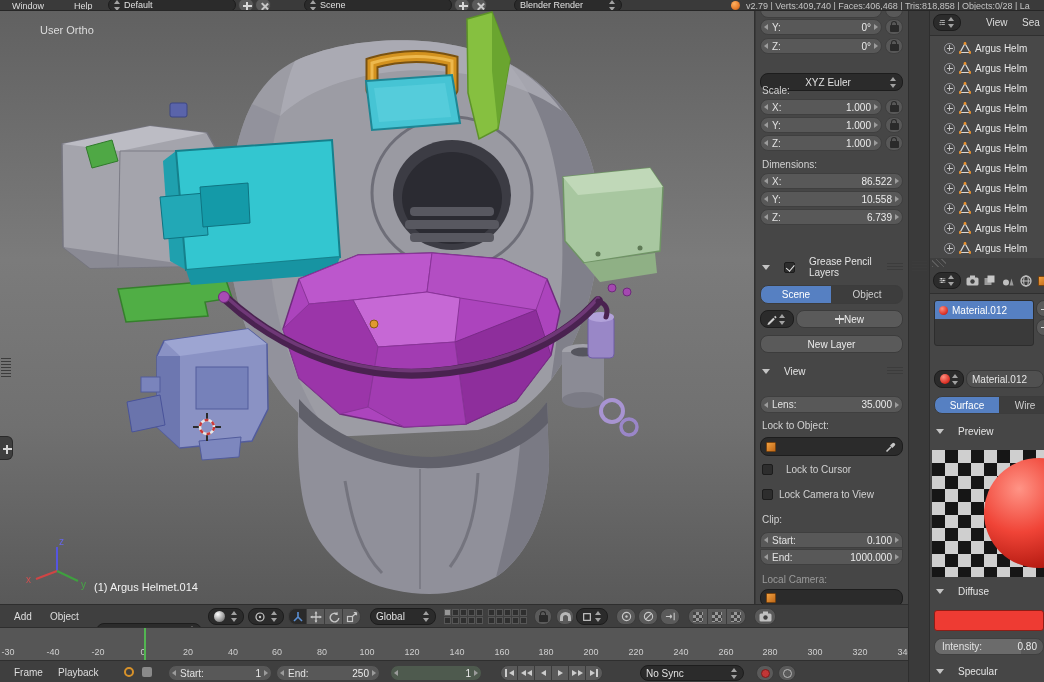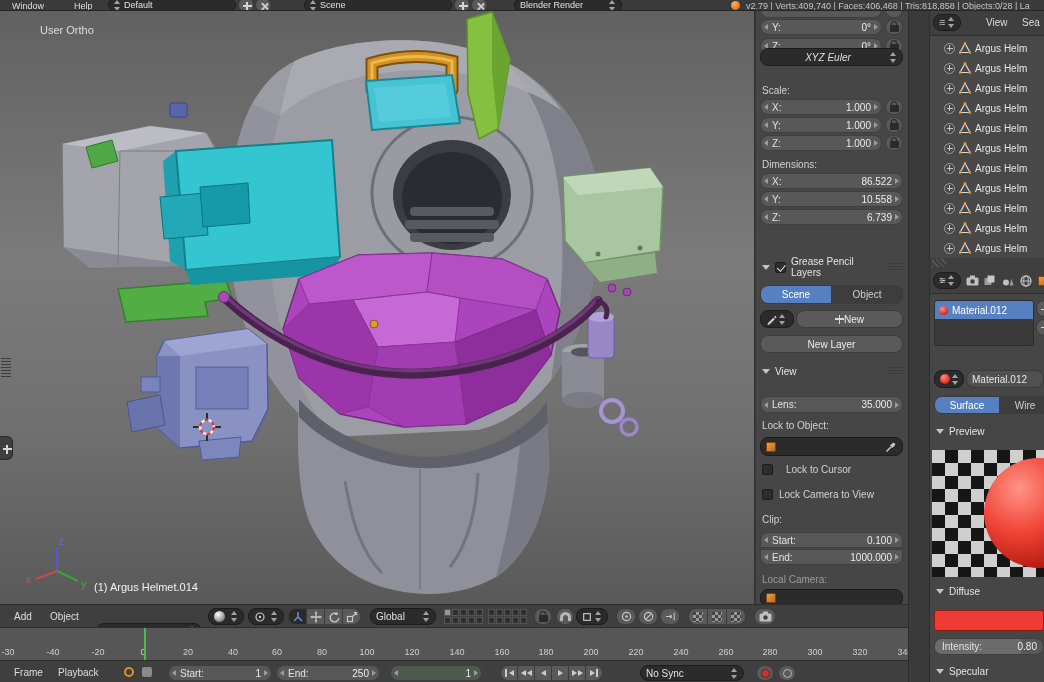--- a/index.html
+++ b/index.html
@@ -24,21 +24,21 @@
   .tri-r{width:0;height:0;border-top:3px solid transparent;border-bottom:3px solid transparent;border-left:4px solid #9c9c9c;flex:0 0 auto;}
   .updn{position:relative;width:7px;height:11px;flex:0 0 auto;}
   .updn::before{content:"";position:absolute;left:0;top:0;border-left:3.5px solid transparent;border-right:3.5px solid transparent;border-bottom:4px solid #a2a2a2;}
   .updn::after{content:"";position:absolute;left:0;bottom:0;border-left:3.5px solid transparent;border-right:3.5px solid transparent;border-top:4px solid #a2a2a2;}
   .cb{width:11px;height:11px;background:#2d2d2d;border:1px solid #1c1c1c;border-radius:2px;box-sizing:border-box;position:relative;flex:0 0 auto;}
   .cb.on::after{content:"";position:absolute;left:3px;top:0.5px;width:3.5px;height:6.5px;
                 border-right:1.6px solid #e8e8e8;border-bottom:1.6px solid #e8e8e8;transform:rotate(40deg);}
   .lockico{position:relative;width:9px;height:7px;background:#2a2a2a;border-radius:1px;margin-top:3px;flex:0 0 auto;}
   .lockico::before{content:"";position:absolute;top:-4px;left:1.5px;width:4px;height:4px;border:1.5px solid #2a2a2a;border-bottom:none;border-radius:3px 3px 0 0;}
   .lockbtn{background:#585858;border:1px solid #3f3f3f;border-radius:8px;width:18px;height:16px;display:flex;align-items:center;justify-content:center;box-sizing:border-box;}
-  .phdr{display:flex;align-items:center;gap:5px;color:#e4e4e4;}
+  .phdr{display:flex;align-items:center;gap:14px;color:#e4e4e4;}
   .ptri{width:0;height:0;border-left:4px solid transparent;border-right:4px solid transparent;border-top:5px solid #c4c4c4;flex:0 0 auto;}
   .grip{background:repeating-linear-gradient(180deg,#3c3c3c 0 1px,rgba(0,0,0,0) 1px 3px);width:16px;height:9px;flex:0 0 auto;}
   .dgrip{background:repeating-linear-gradient(45deg,#5c5c5c 0 1px,rgba(0,0,0,0) 1px 4px);}
   .plus{position:relative;width:9px;height:9px;flex:0 0 auto;}
   .plus::before{content:"";position:absolute;left:3.8px;top:0;width:1.6px;height:9px;background:#d8d8d8;}
   .plus::after{content:"";position:absolute;top:3.8px;left:0;height:1.6px;width:9px;background:#d8d8d8;}
   .xic{position:relative;width:9px;height:9px;flex:0 0 auto;}
   .xic::before,.xic::after{content:"";position:absolute;left:4px;top:0;width:1.5px;height:9px;background:#c8c8c8;}
   .xic::before{transform:rotate(45deg);} .xic::after{transform:rotate(-45deg);}
   .pcirc{width:11px;height:11px;border:1px solid #9a9aa0;border-radius:50%;position:relative;box-sizing:border-box;flex:0 0 auto;}
@@ -267,21 +267,21 @@
     <div class="wfield abs" style="left:4px;top:27px;width:122px;">
       <span class="tri-l"></span>
       <span class="lab">Z:</span>
         <span class="sp"></span>
       <span class="val">0°</span>
       <span class="tri-r"></span>
     </div>
     <div class="lockbtn abs" style="left:129px;top:27px;">
         <span class="lockico"></span>
       </div>
-    <div class="wmenu abs" style="left:4px;top:37px;width:143px;height:18px;font-style:italic;">
+    <div class="wmenu abs" style="left:4px;top:62px;width:143px;height:18px;">
       <span style="flex:1;text-align:center;">XYZ Euler</span>
       <span class="updn"></span>
     </div>
     <div class="abs plab" style="left:6px;top:74px;">Scale:</div>
     <div class="wfield abs" style="left:4px;top:88px;width:122px;">
       <span class="tri-l"></span>
       <span class="lab">X:</span>
         <span class="sp"></span>
       <span class="val">1.000</span>
       <span class="tri-r"></span>

